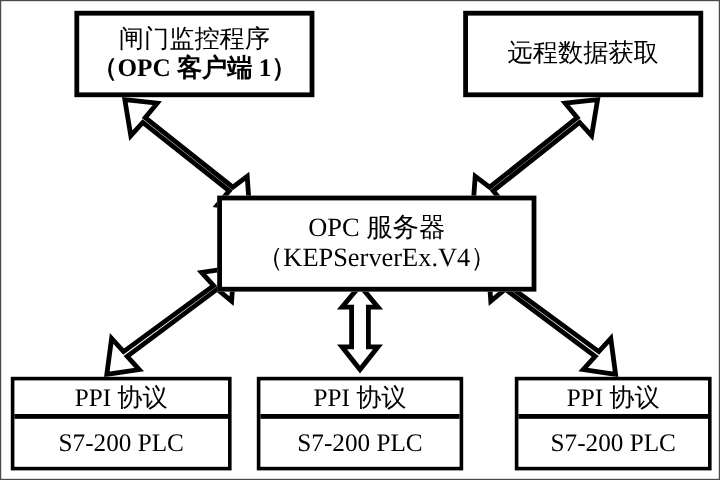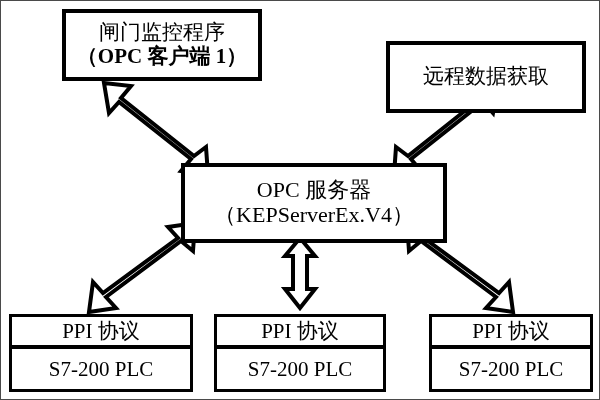--- a/index.html
+++ b/index.html
@@ -30,21 +30,21 @@
   }
   .node .line {
     display: block;
     white-space: nowrap;
     color: #000000;
     line-height: 1.12;
     text-align: center;
   }
   
   #client-left  { left: 22px;  top: 8px;  width: 200px; height: 72px; margin-left: 39px; }
-  #client-right { left: 385px; top: 8px;  width: 200px; height: 72px; margin-top: 32px; }
+  #client-right { left: 385px; top: 8px;  width: 200px; height: 72px; }
   #client-left .l1, #client-right .l1 { font-size: 21px; }
   #client-left .l2, #client-right .l2 { font-size: 21px; font-weight: bold; }
 
   
   #opc-server { left: 180px; top: 162px; width: 266px; height: 80px; }
   #opc-server .l1 { font-size: 22px; }
   #opc-server .l2 { font-size: 22px; }
 
   
   .plc-stack {

